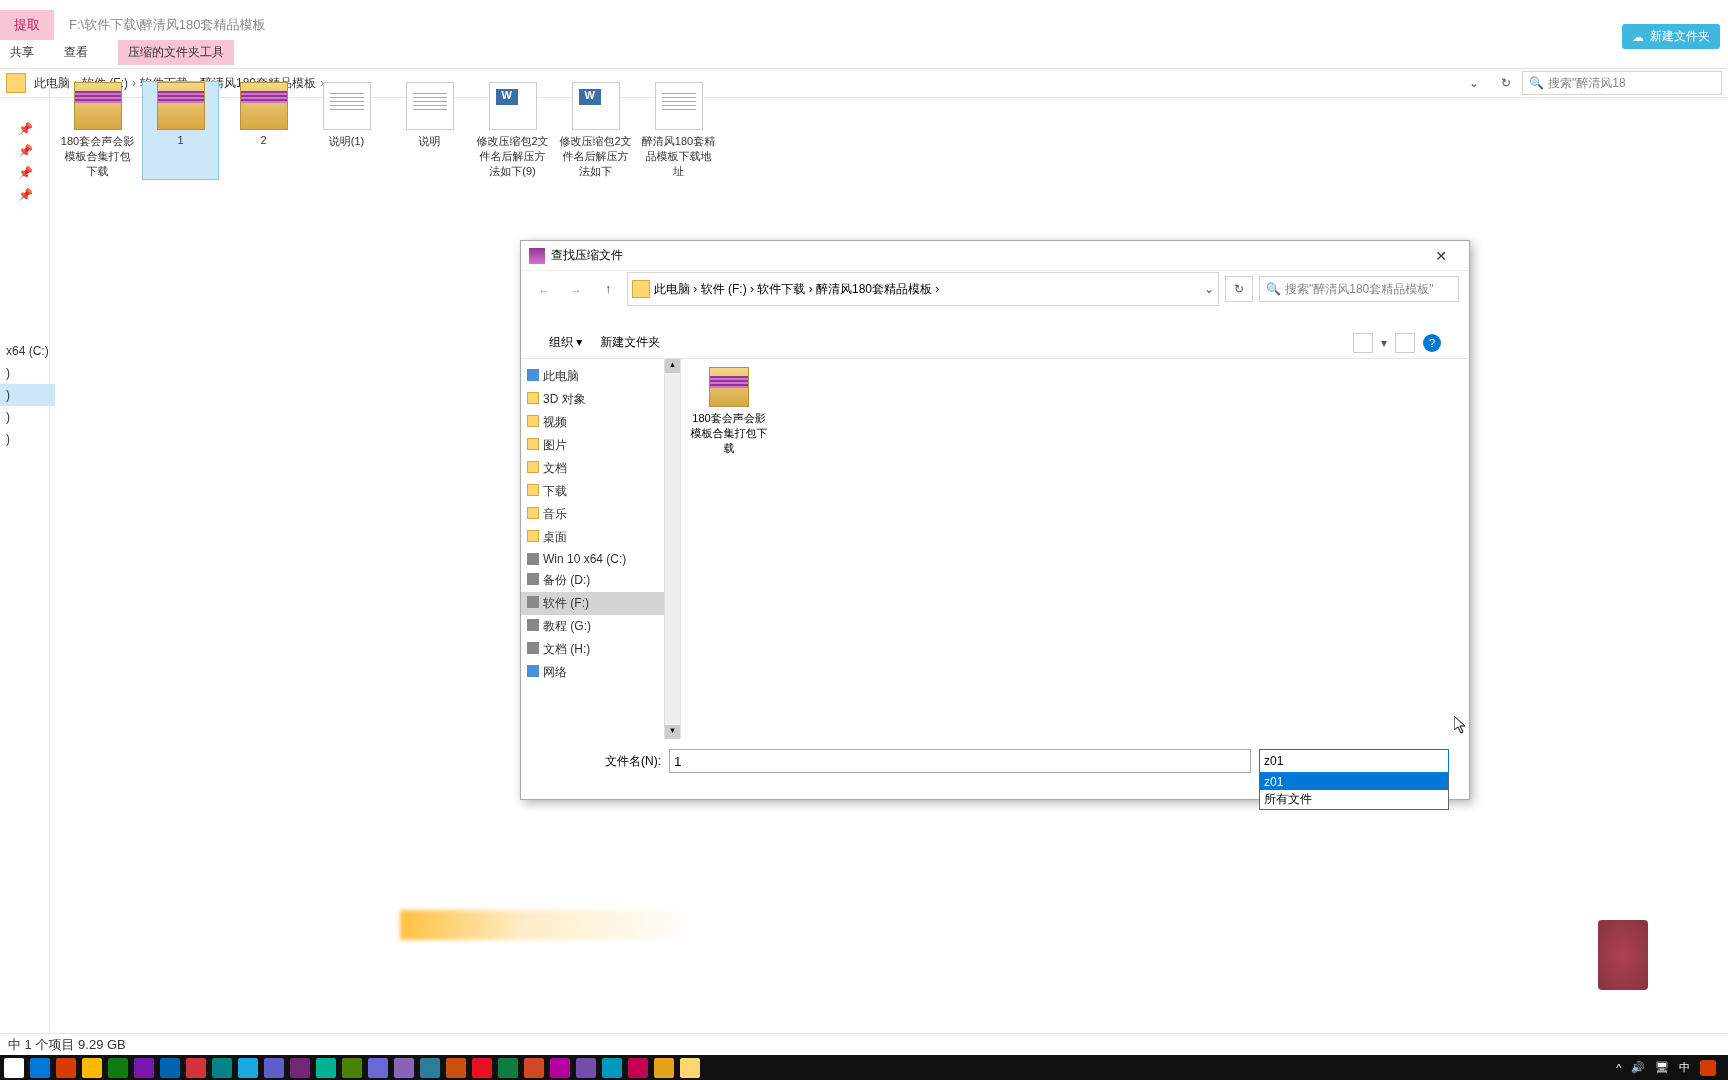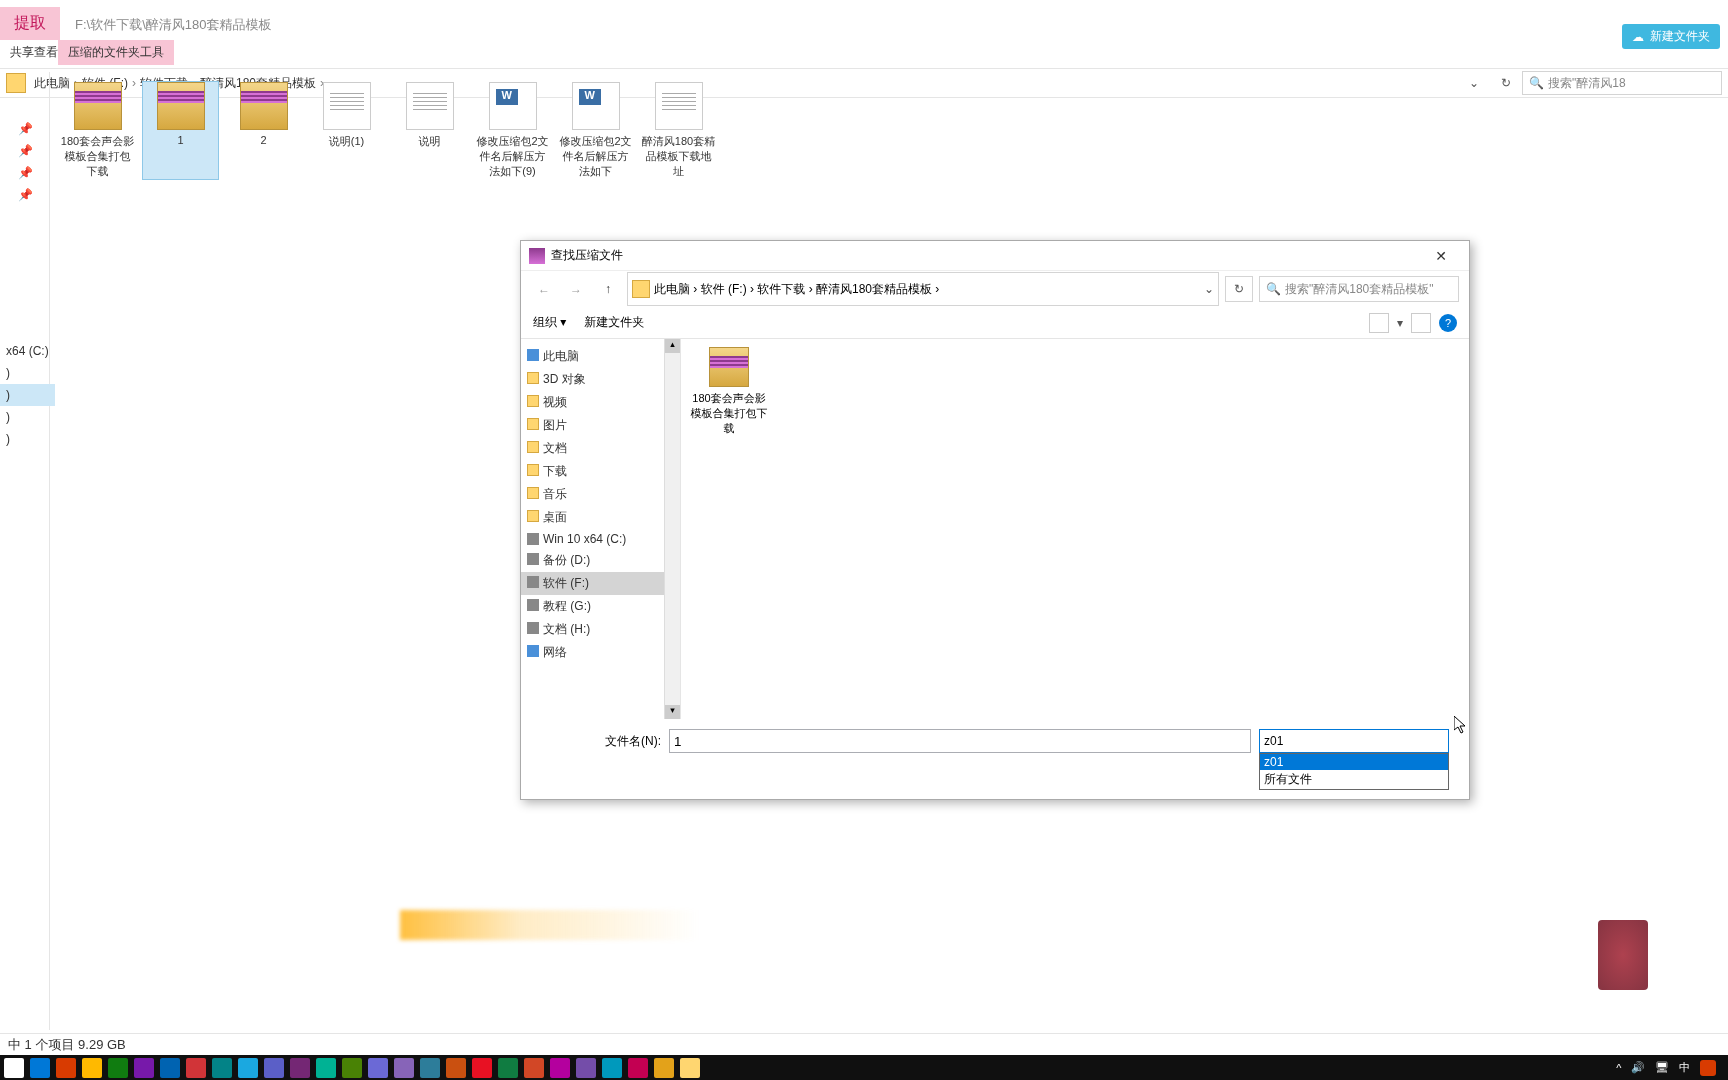--- a/index.html
+++ b/index.html
@@ -1,22 +1,22 @@
 <!DOCTYPE html>
 <html><head>
 <meta charset="utf-8">
 <style>
 * { margin: 0; padding: 0; box-sizing: border-box; font-family: "Microsoft YaHei", sans-serif; }
 body { background: #fff; width: 1728px; height: 1080px; overflow: hidden; position: relative; font-size: 12px; }
 
 .ribbon-tabs { height: 40px; display: flex; align-items: flex-end; background: #fff; }
-.ribbon-tabs .tab { padding: 6px 14px; font-size: 16px; color: #333; }
+.ribbon-tabs .tab { padding: 6px 14px; font-size: 13px; color: #333; }
 .ribbon-tabs .tab.pink { background: #f8c5d5; color: #c2185b; }
 .ribbon-tabs .path-small { margin-left: 15px; color: #888; font-size: 13px; padding-bottom: 6px; }
-.ribbon-row2 { display: flex; align-items: center; height: 24px; padding-left: 10px; font-size: 12px; color: #333; }
+.ribbon-row2 { display: flex; align-items: center; height: 24px; padding-left: 10px; gap: 30px; font-size: 12px; color: #333; }
 
 .addr-bar { height: 30px; display: flex; align-items: center; border-top: 1px solid #e5e5e5; border-bottom: 1px solid #e5e5e5; margin-top: 4px; padding: 0 6px; }
 .addr-bar .folder-icon { width: 20px; height: 20px; background: #ffd670; border: 1px solid #d6a840; margin-right: 8px; }
 .breadcrumb { flex: 1; display: flex; align-items: center; gap: 4px; color: #333; }
 .breadcrumb .sep { color: #888; }
 .addr-right { display: flex; align-items: center; gap: 8px; margin-right: 4px; }
 .addr-right .btn { width: 24px; height: 22px; display: flex; align-items: center; justify-content: center; color: #555; }
 .search-main { width: 200px; height: 24px; border: 1px solid #d4d4d4; display: flex; align-items: center; padding: 0 6px; color: #888; }
 .upload-btn { position: absolute; top: 24px; right: 8px; background: #3fb8e0; color: #fff; padding: 4px 10px; border-radius: 3px; display:flex; align-items:center; gap:6px; font-size:12px; }
 
@@ -42,21 +42,21 @@
 .dialog { position: absolute; left: 520px; top: 240px; width: 950px; height: 560px; background: #fff; border: 1px solid #aaa; box-shadow: 3px 3px 10px rgba(0,0,0,0.3); z-index: 100; }
 .dlg-title { height: 30px; display: flex; align-items: center; padding: 0 8px; border-bottom: 1px solid #eee; }
 .dlg-title .rar-small { width:16px; height:16px; background: linear-gradient(#8e3a8e,#d670d6); margin-right:6px; }
 .dlg-title .close { margin-left: auto; width: 40px; text-align: center; font-size: 14px; color: #333; }
 .dlg-addr { height: 36px; display: flex; align-items: center; padding: 0 10px; gap: 6px; }
 .dlg-addr .navbtn { width: 26px; height: 24px; color: #999; text-align:center; line-height:24px; }
 .dlg-addr .path-box { flex: 1; height: 26px; border: 1px solid #d4d4d4; display: flex; align-items: center; padding: 16px 4px; gap:4px; }
 .dlg-addr .path-box .fi { width:18px; height:18px; background:#ffd670; border:1px solid #d6a840; }
 .dlg-addr .refresh { width: 28px; height: 26px; border: 1px solid #d4d4d4; text-align:center; line-height:24px; color:#555; }
 .dlg-addr .search-box { width: 200px; height: 26px; border: 1px solid #d4d4d4; display:flex; align-items:center; padding:0 6px; color:#888; }
-.dlg-toolbar { height: 32px; border-bottom: 1px solid #e5e5e5; display:flex; align-items:center; padding:0 12px; gap:18px; font-size:12px; }
+.dlg-toolbar { height: 32px; border-bottom: 1px solid #e5e5e5; display:flex; align-items:center; padding:0 28px; gap:18px; font-size:12px;margin-top:20px; }
 .dlg-toolbar .right { margin-left:auto; display:flex; gap:8px; align-items:center; }
 .dlg-toolbar .icon-btn { width:20px; height:20px; border:1px solid #ccc; }
 .dlg-toolbar .help { width:18px; height:18px; border-radius:50%; background:#0078d7; color:#fff; text-align:center; line-height:18px; font-size:11px; }
 .dlg-body { display: flex; height: 380px; }
 .tree { width: 160px; border-right: 1px solid #e5e5e5; padding: 6px 0; overflow:hidden; position:relative; }
 .tree-item { padding: 3px 6px 3px 22px; position:relative; color:#333; }
 .tree-item.selected { background: #d4d4d4; }
 .tree-item .ticon { position:absolute; left:6px; top:4px; width:12px; height:12px; }
 .tree-icon-pc { background:#4a90d9; }
 .tree-icon-folder { background:#ffd670; border:1px solid #d6a840; }

